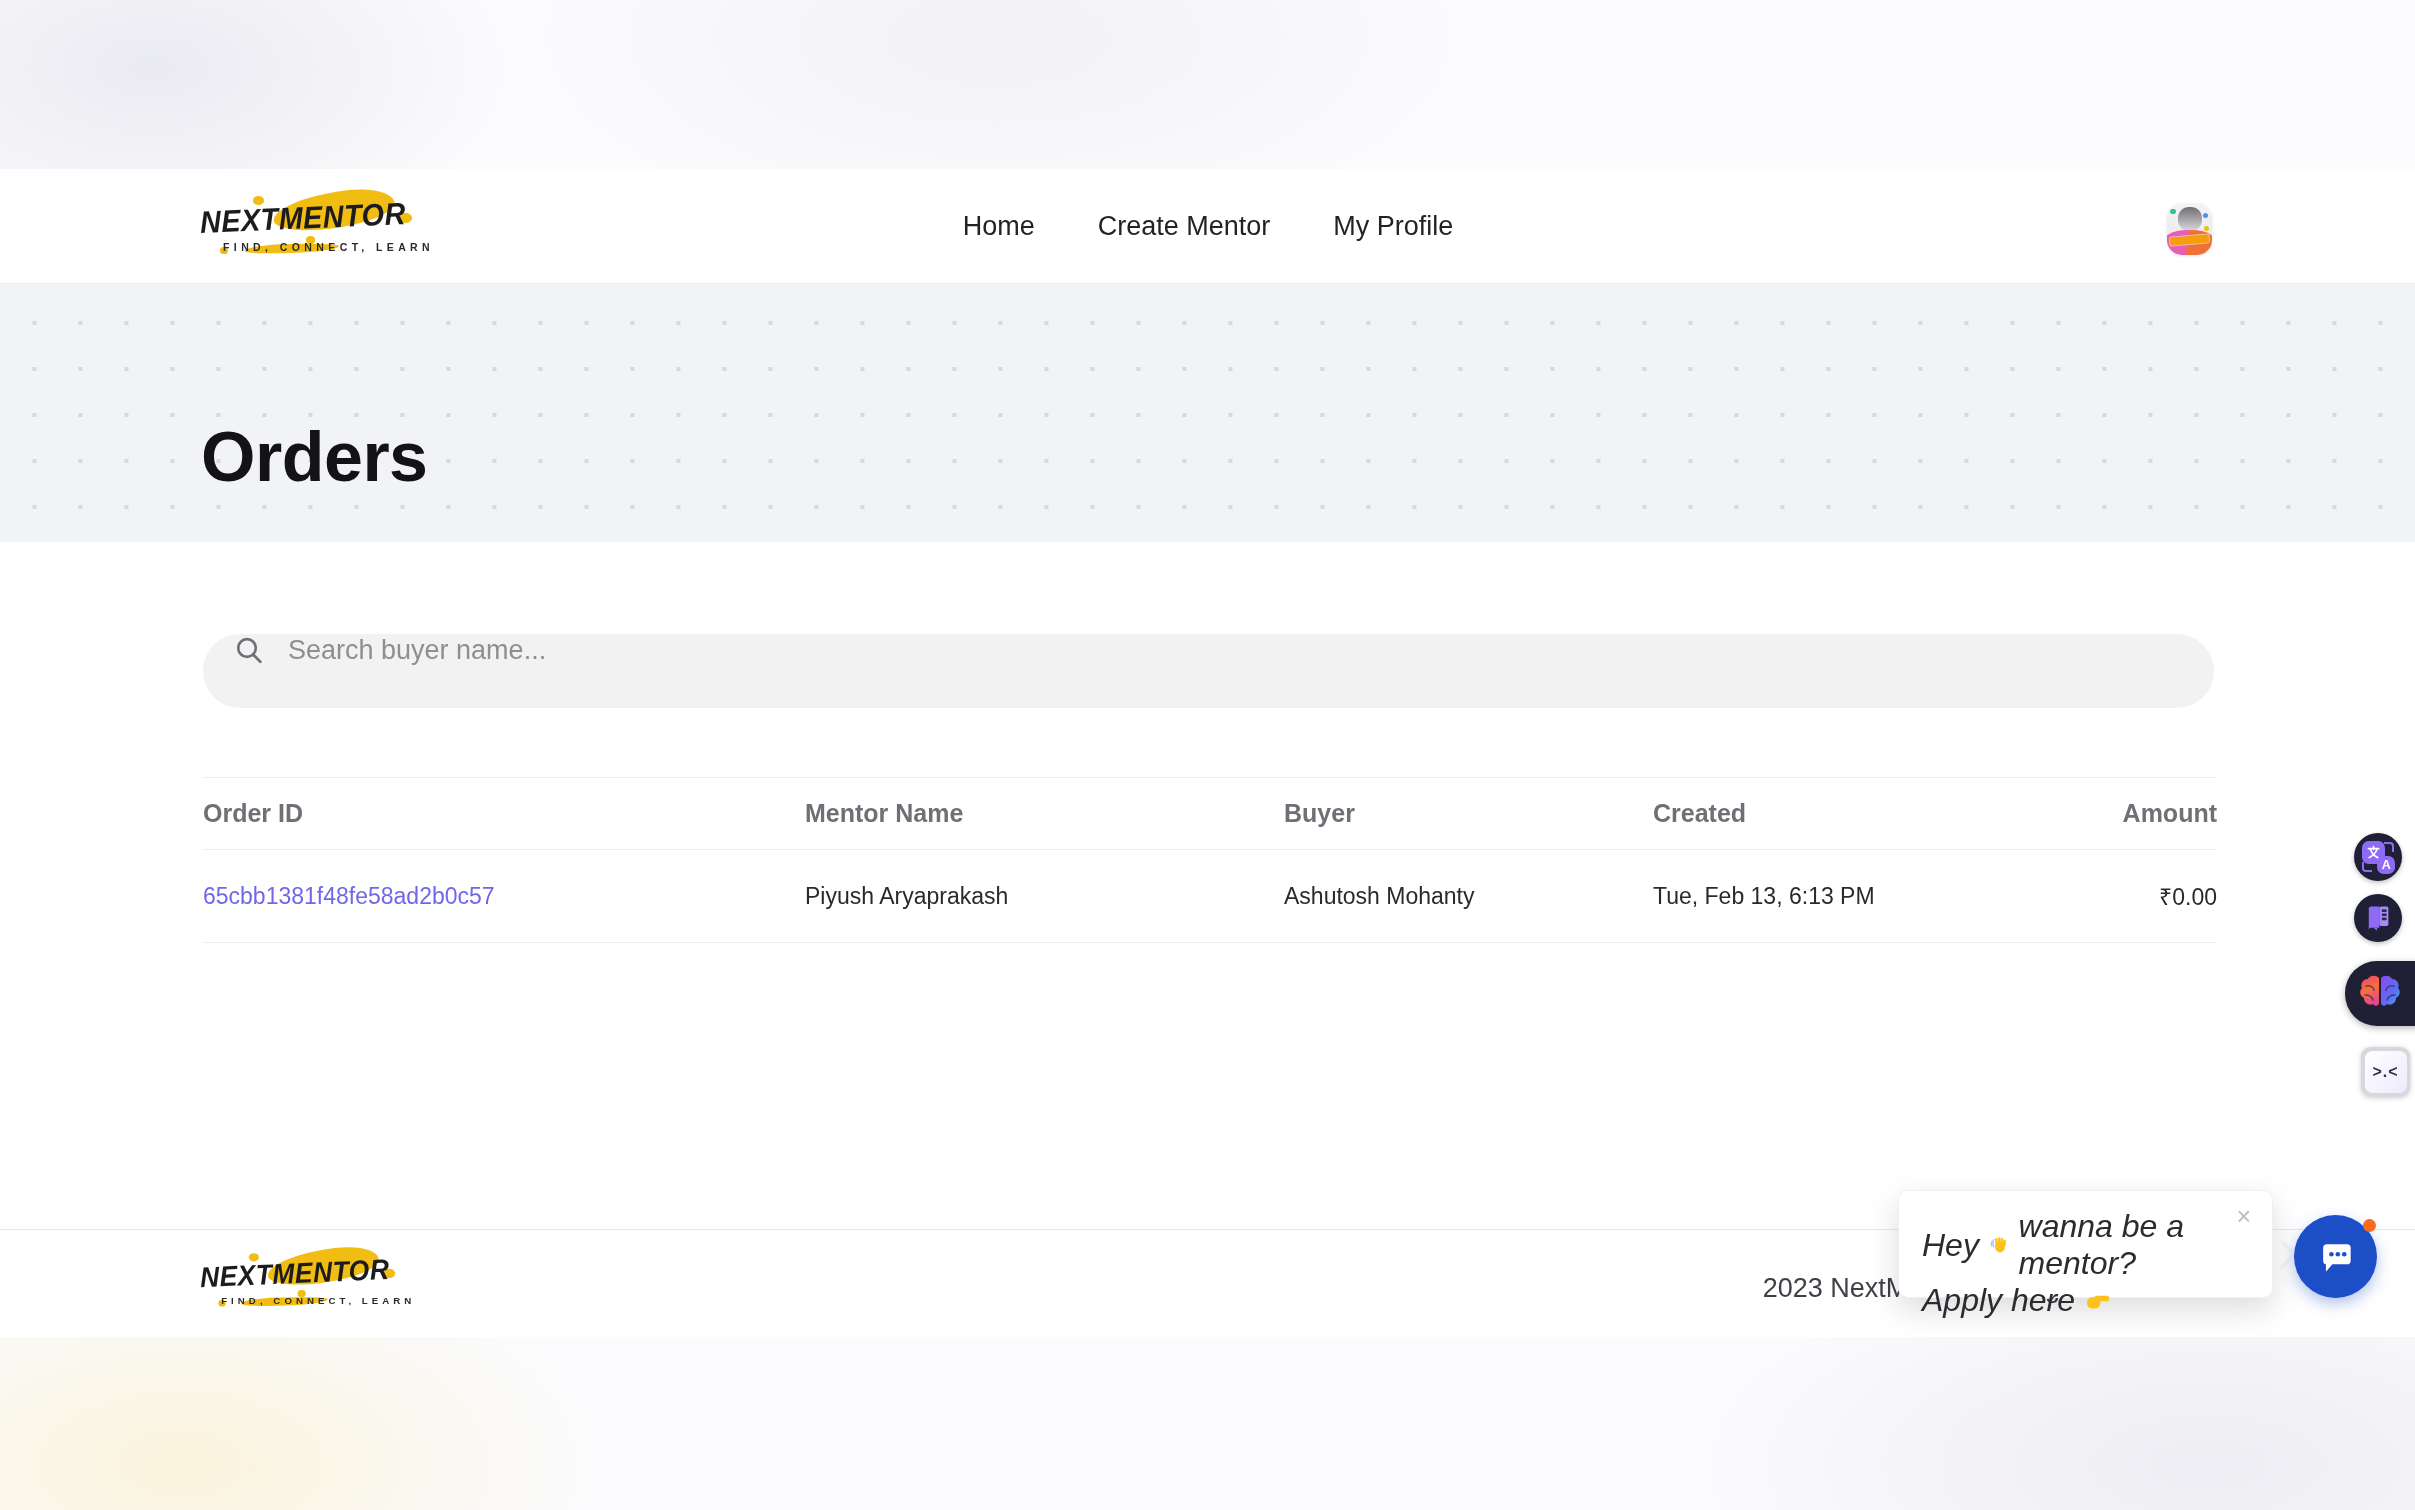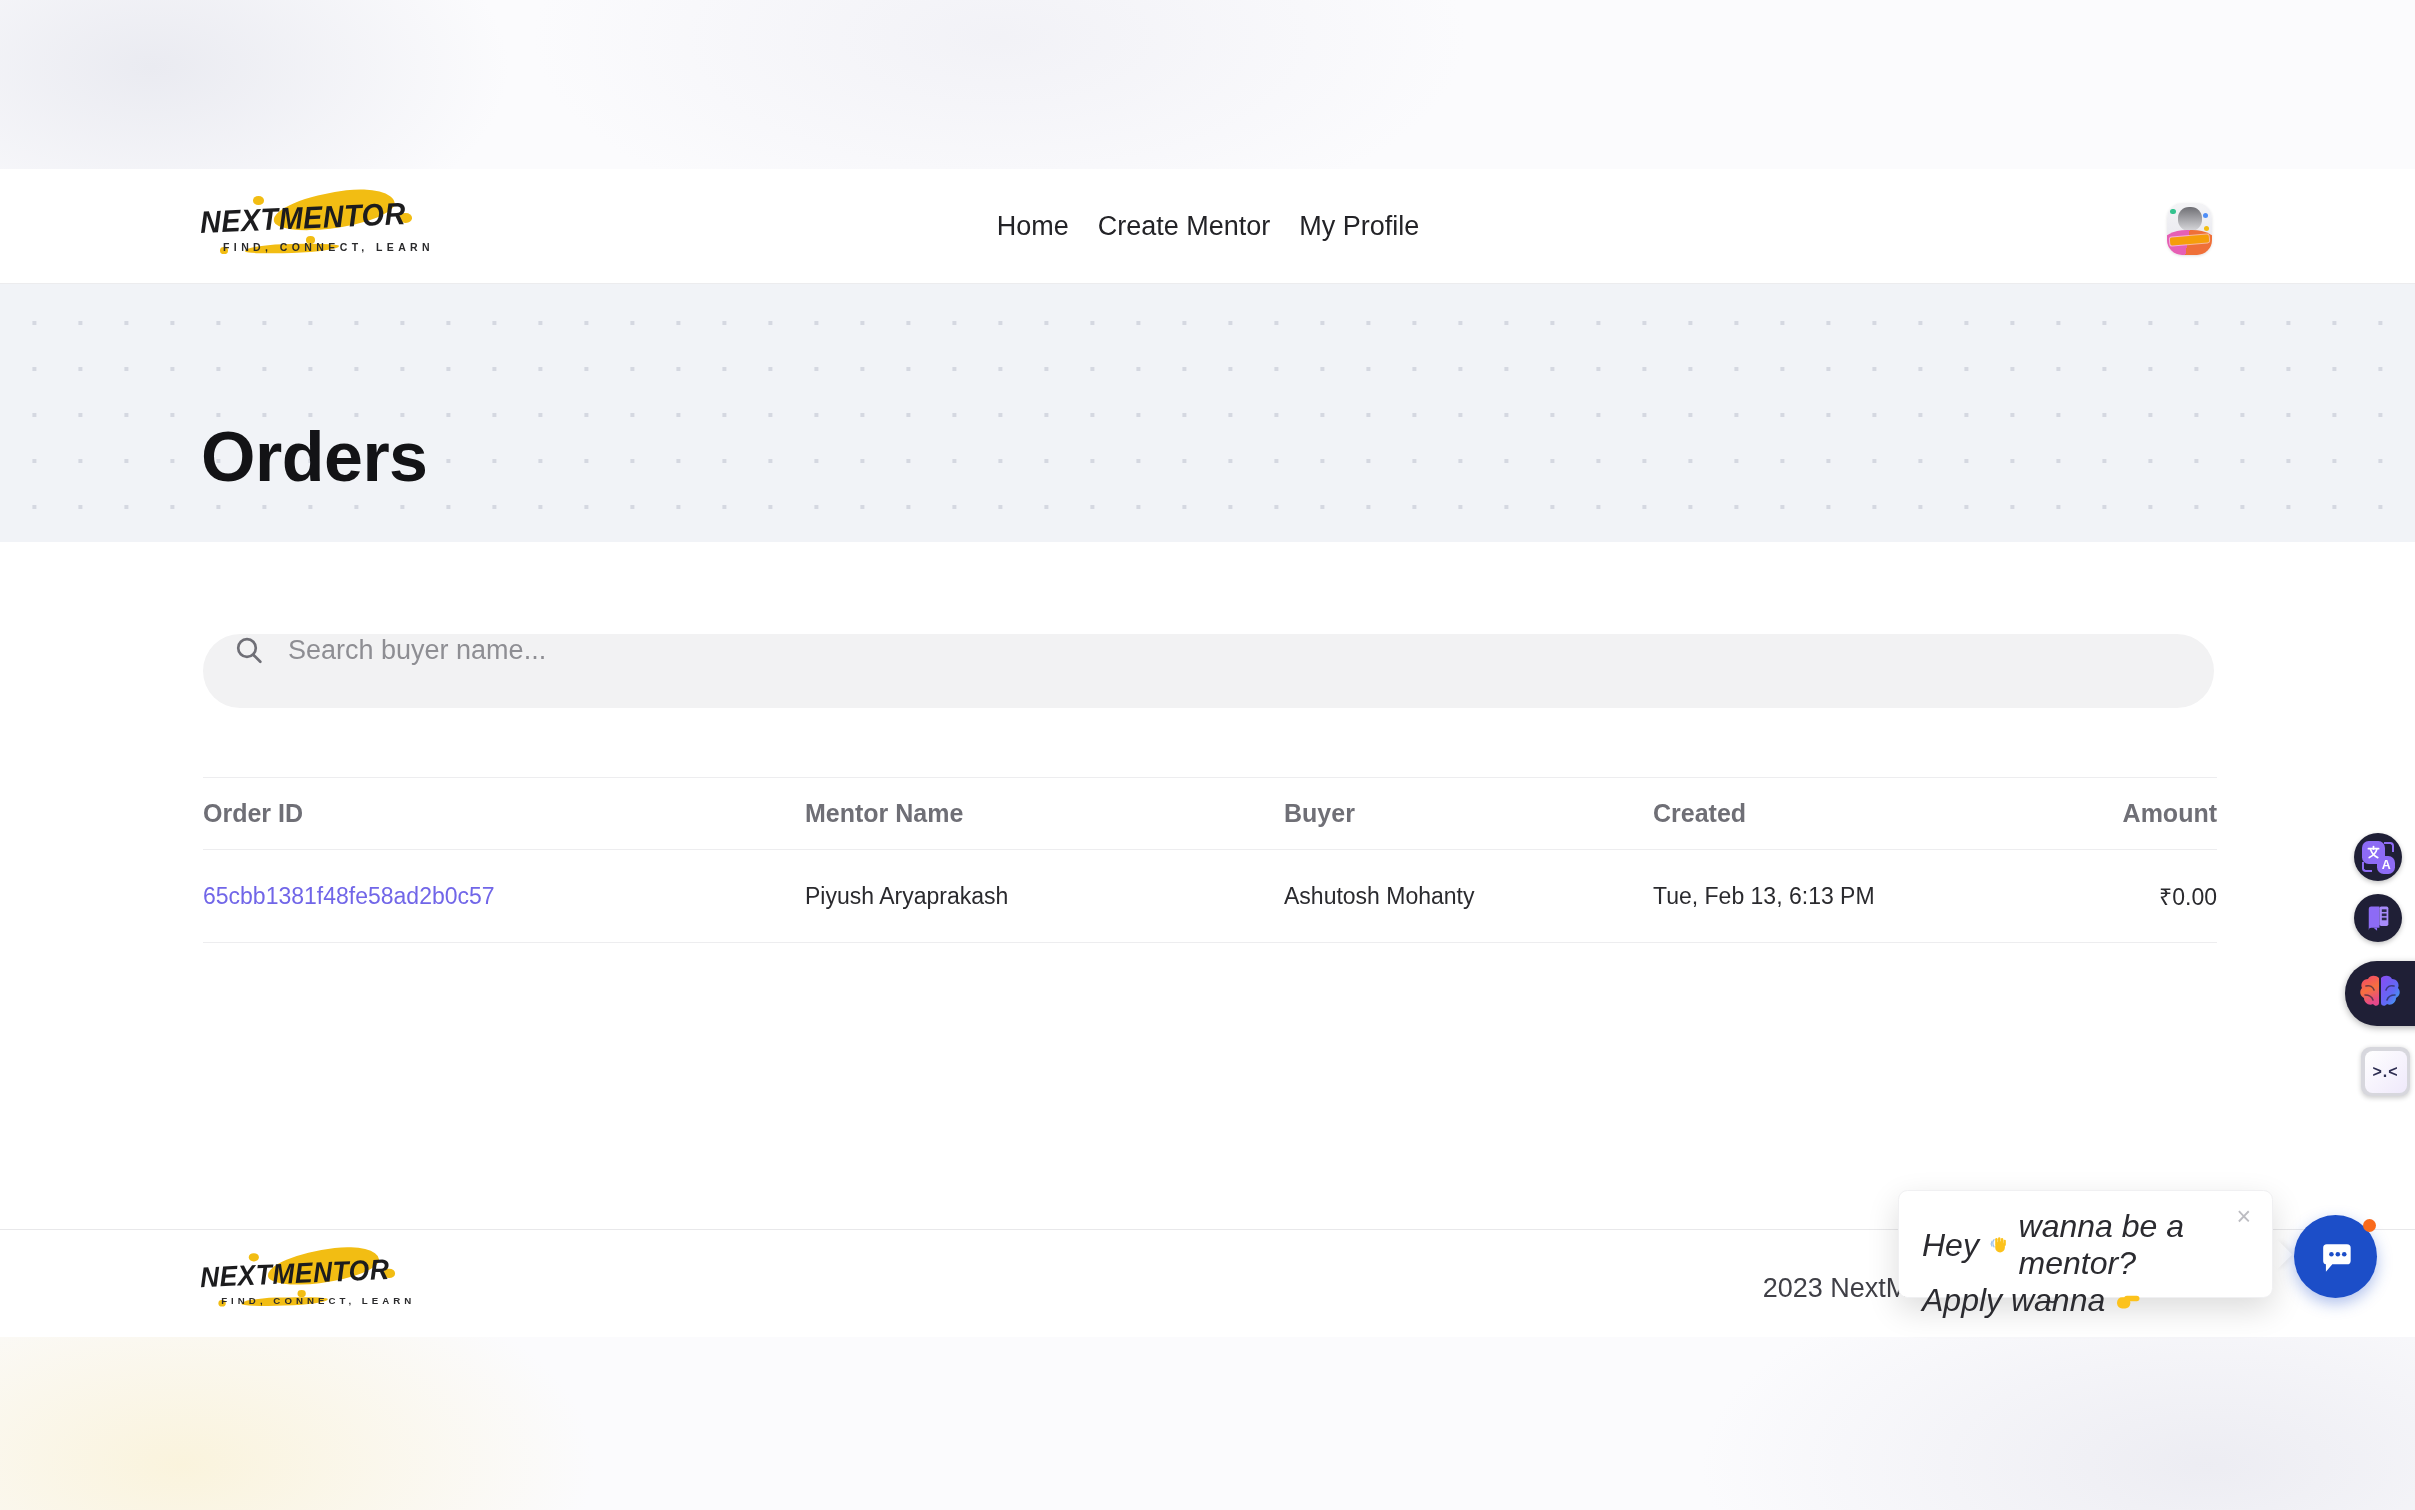--- a/index.html
+++ b/index.html
@@ -8,21 +8,21 @@
     font-family:"Liberation Sans",sans-serif;color:#18181b;
     background:
       radial-gradient(590px 304px at 181px 1465px, rgba(250,243,219,0.95), rgba(250,243,219,0) 70%),
       radial-gradient(495px 266px at 152px 67px,  rgba(231,232,239,0.85), rgba(231,232,239,0) 72%),
       radial-gradient(666px 285px at 999px 38px, rgba(238,238,244,0.7),  rgba(238,238,244,0) 70%),
       radial-gradient(723px 304px at 2207px 1465px, rgba(233,233,240,0.8), rgba(233,233,240,0) 70%),
       #fbfbfd;
   }
   
   .navbar{position:absolute;left:0;top:169px;width:2416px;height:114px;background:#ffffff;border-bottom:1px solid #ececee;z-index:5;}
-  .nav-links{position:absolute;left:50%;top:169px;transform:translateX(-50%);height:114px;display:flex;align-items:center;gap:29px;z-index:6;}
+  .nav-links{position:absolute;left:50%;top:169px;transform:translateX(-50%);height:114px;display:flex;align-items:center;gap:63px;z-index:6;}
   .nav-link{font-size:27px;font-weight:500;color:#232327;cursor:pointer;white-space:nowrap;}
   
   .logo{position:absolute;width:204px;height:63px;z-index:7;}
   .logo-header{left:200px;top:198px;}
   .logo-footer{left:200px;top:1255px;transform:scale(.92);transform-origin:left top;z-index:31;}
   .splat{position:absolute;background:#f2bd13;}
   .splat-main{left:36%;top:-5.7px;width:60%;height:36px;border-radius:62% 38% 55% 45% / 60% 50% 50% 40%;transform:rotate(-7deg);}
   .splat-d1{left:26%;top:-1.9px;width:10.5px;height:8.6px;border-radius:50%;}
   .splat-d2{right:-7.6px;top:15px;width:12.4px;height:9.5px;border-radius:50%;}
   .splat-d3{left:52%;top:38px;width:8.6px;height:7.6px;border-radius:50%;}
@@ -223,21 +223,21 @@
           <rect x="19.2" y="7" width="3" height="8" rx="1.5"></rect>
         </g>
         <g stroke="#9ec3f0" stroke-width="1.6" fill="none" stroke-linecap="round">
           <path d="M5 9 q-2 3 0 6"></path>
             <path d="M7.5 7 q-3 4 0 9"></path>
         </g>
       </svg>
       <span>wanna be a mentor?</span>
     </div>
     <div class="line">
-      <span>Apply wanna</span>
+      <span>Apply here</span>
       <svg width="28.5" height="28.5" viewBox="0 0 28 28" fill="#fcc21c">
         <rect x="3" y="11" width="13" height="11" rx="5"></rect>
         <rect x="10" y="9.5" width="15" height="5.5" rx="2.75"></rect>
       </svg>
     </div>
     <div class="tooltip-close">×</div>
   </div>
 
   <div class="chat-fab">
     <svg width="44" height="44" viewBox="0 0 48 48">

